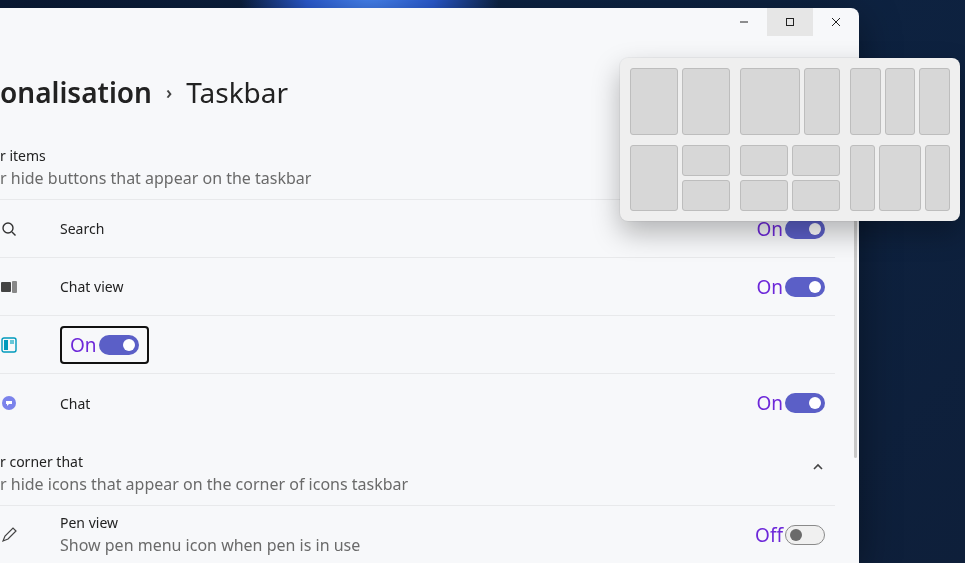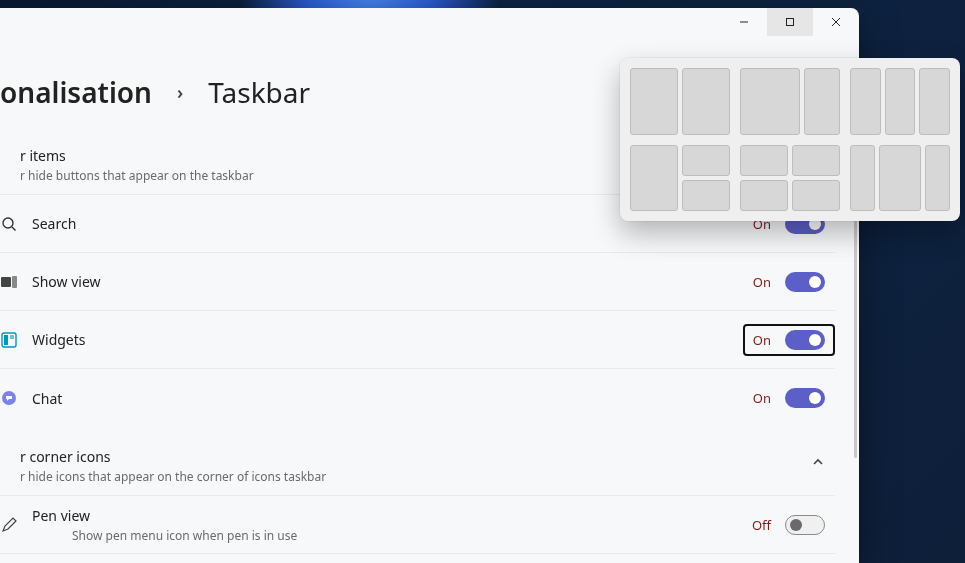--- a/index.html
+++ b/index.html
@@ -36,61 +36,62 @@
       display: flex; align-items: center; justify-content: center;
       font-size: 10px; color: #222;
       cursor: pointer;
     }
     .titlebar-btn.max { background: #e6e6e6; }
     .titlebar-btn svg { display: block; }
 
     .header {
       position: absolute; left: 0; top: 65px;
       display: flex; align-items: center;
-      font-size: 28px; font-weight: 600; color: #222; gap: 11px;
+      font-size: 28px; font-weight: 600; color: #222;
     }
     .crumb-parent { font-weight: 600; }
     .crumb-sep { margin: 0 14px; font-size: 18px; color: #444; }
     .crumb-current { font-weight: 400; }
 
     .content {
       position: absolute; left: 0; right: 24px; top: 130px; bottom: 0;
       overflow: hidden;
     }
 
     .section-header {
       padding: 8px 0 10px 0;
       display: flex; align-items: flex-start;
       border-bottom: 1px solid rgba(0,0,0,0.06);
     }
-    .section-header .txt { flex: 1; padding-left: 20px; }
+    .section-header .txt { flex: 1; }
     .section-title { font-size: 14px; color: #222; font-weight: 400; }
-    .section-sub { font-size: 12px; color: #6a6a6a; margin-top: 2px; }
+    .section-sub { font-size: 16px; color: #6a6a6a; margin-top: 2px; }
     .expander-chevron {
       width: 30px; height: 30px; display: flex; align-items: center; justify-content: center;
       margin-right: 2px;
       cursor: pointer;
       color: #444;
     }
 
     .row {
       height: 58px;
       display: flex; align-items: center;
       border-bottom: 1px solid rgba(0,0,0,0.06);
+      gap: 28px;
     }
     .row.last-in-group { border-bottom: none; margin-bottom: 12px; }
     .row-icon {
       width: 18px; height: 18px; margin-right: 14px;
       display: flex; align-items: center; justify-content: center;
       flex-shrink: 0;
     }
     .row-texts { flex: 1; min-width: 0; }
     .row-label { font-size: 14px; color: #222; }
-    .row-sub { font-size: 12px; color: #6a6a6a; margin-top: 2px; margin-left: 40px; }
-    .row-state { font-size: 13px; color: #7f1d1d; margin-right: 14px; }
+    .row-sub { font-size: 16px; color: #6a6a6a; margin-top: 2px; }
+    .row-state { font-size: 19px; color: #6d28d9; margin-right: 2px; }
 
     .toggle {
       width: 40px; height: 20px; border-radius: 20px;
       position: relative;
       cursor: pointer;
       flex-shrink: 0;
     }
     .toggle.on { background: #5b5fc7; }
     .toggle.off { background: #f0f0f0; border: 1px solid #8a8a8a; }
     .toggle .knob {
@@ -209,41 +210,38 @@
     </div>
 
     <div class="row">
       <span class="row-icon">
         <svg width="16" height="12" viewBox="0 0 16 12">
             <rect x="0" y="1" width="10" height="10" fill="#444" rx="1"></rect>
             <rect x="11" y="0" width="5" height="12" fill="#888" rx="1"></rect>
           </svg>
       </span>
       <div class="row-texts">
-          <div class="row-label">Show view</div>
+          <div class="row-label">Chat view</div>
         </div>
       <div class="toggle-wrap">
         <span class="row-state">On</span>
         <div class="toggle on">
             <div class="knob"></div>
           </div>
       </div>
     </div>
 
     <div class="row">
       <span class="row-icon">
         <svg width="16" height="16" viewBox="0 0 16 16">
             <rect x="1" y="1" width="14" height="14" rx="2" fill="none" stroke="#0099bc" stroke-width="1.4"></rect>
             <rect x="3" y="3" width="4" height="10" fill="#0099bc"></rect>
             <rect x="9" y="3" width="4" height="4" fill="#66c7d8"></rect>
           </svg>
       </span>
-      <div class="row-texts">
-          <div class="row-label">Widgets</div>
-        </div>
       <div class="toggle-wrap focused">
         <span class="row-state">On</span>
         <div class="toggle on">
             <div class="knob"></div>
           </div>
       </div>
     </div>
 
     <div class="row last-in-group">
       <span class="row-icon">
@@ -258,21 +256,21 @@
       <div class="toggle-wrap">
         <span class="row-state">On</span>
         <div class="toggle on">
             <div class="knob"></div>
           </div>
       </div>
     </div>
 
     <div class="section-header">
       <div class="txt">
-        <div class="section-title">r corner icons</div>
+        <div class="section-title">r corner that</div>
         <div class="section-sub">r hide icons that appear on the corner of icons taskbar</div>
       </div>
       <div class="expander-chevron">
         <svg width="12" height="12" viewBox="0 0 12 12">
             <polyline points="2,8 6,4 10,8" fill="none" stroke="#444" stroke-width="1.6"></polyline>
           </svg>
       </div>
     </div>
 
     <div class="row">

